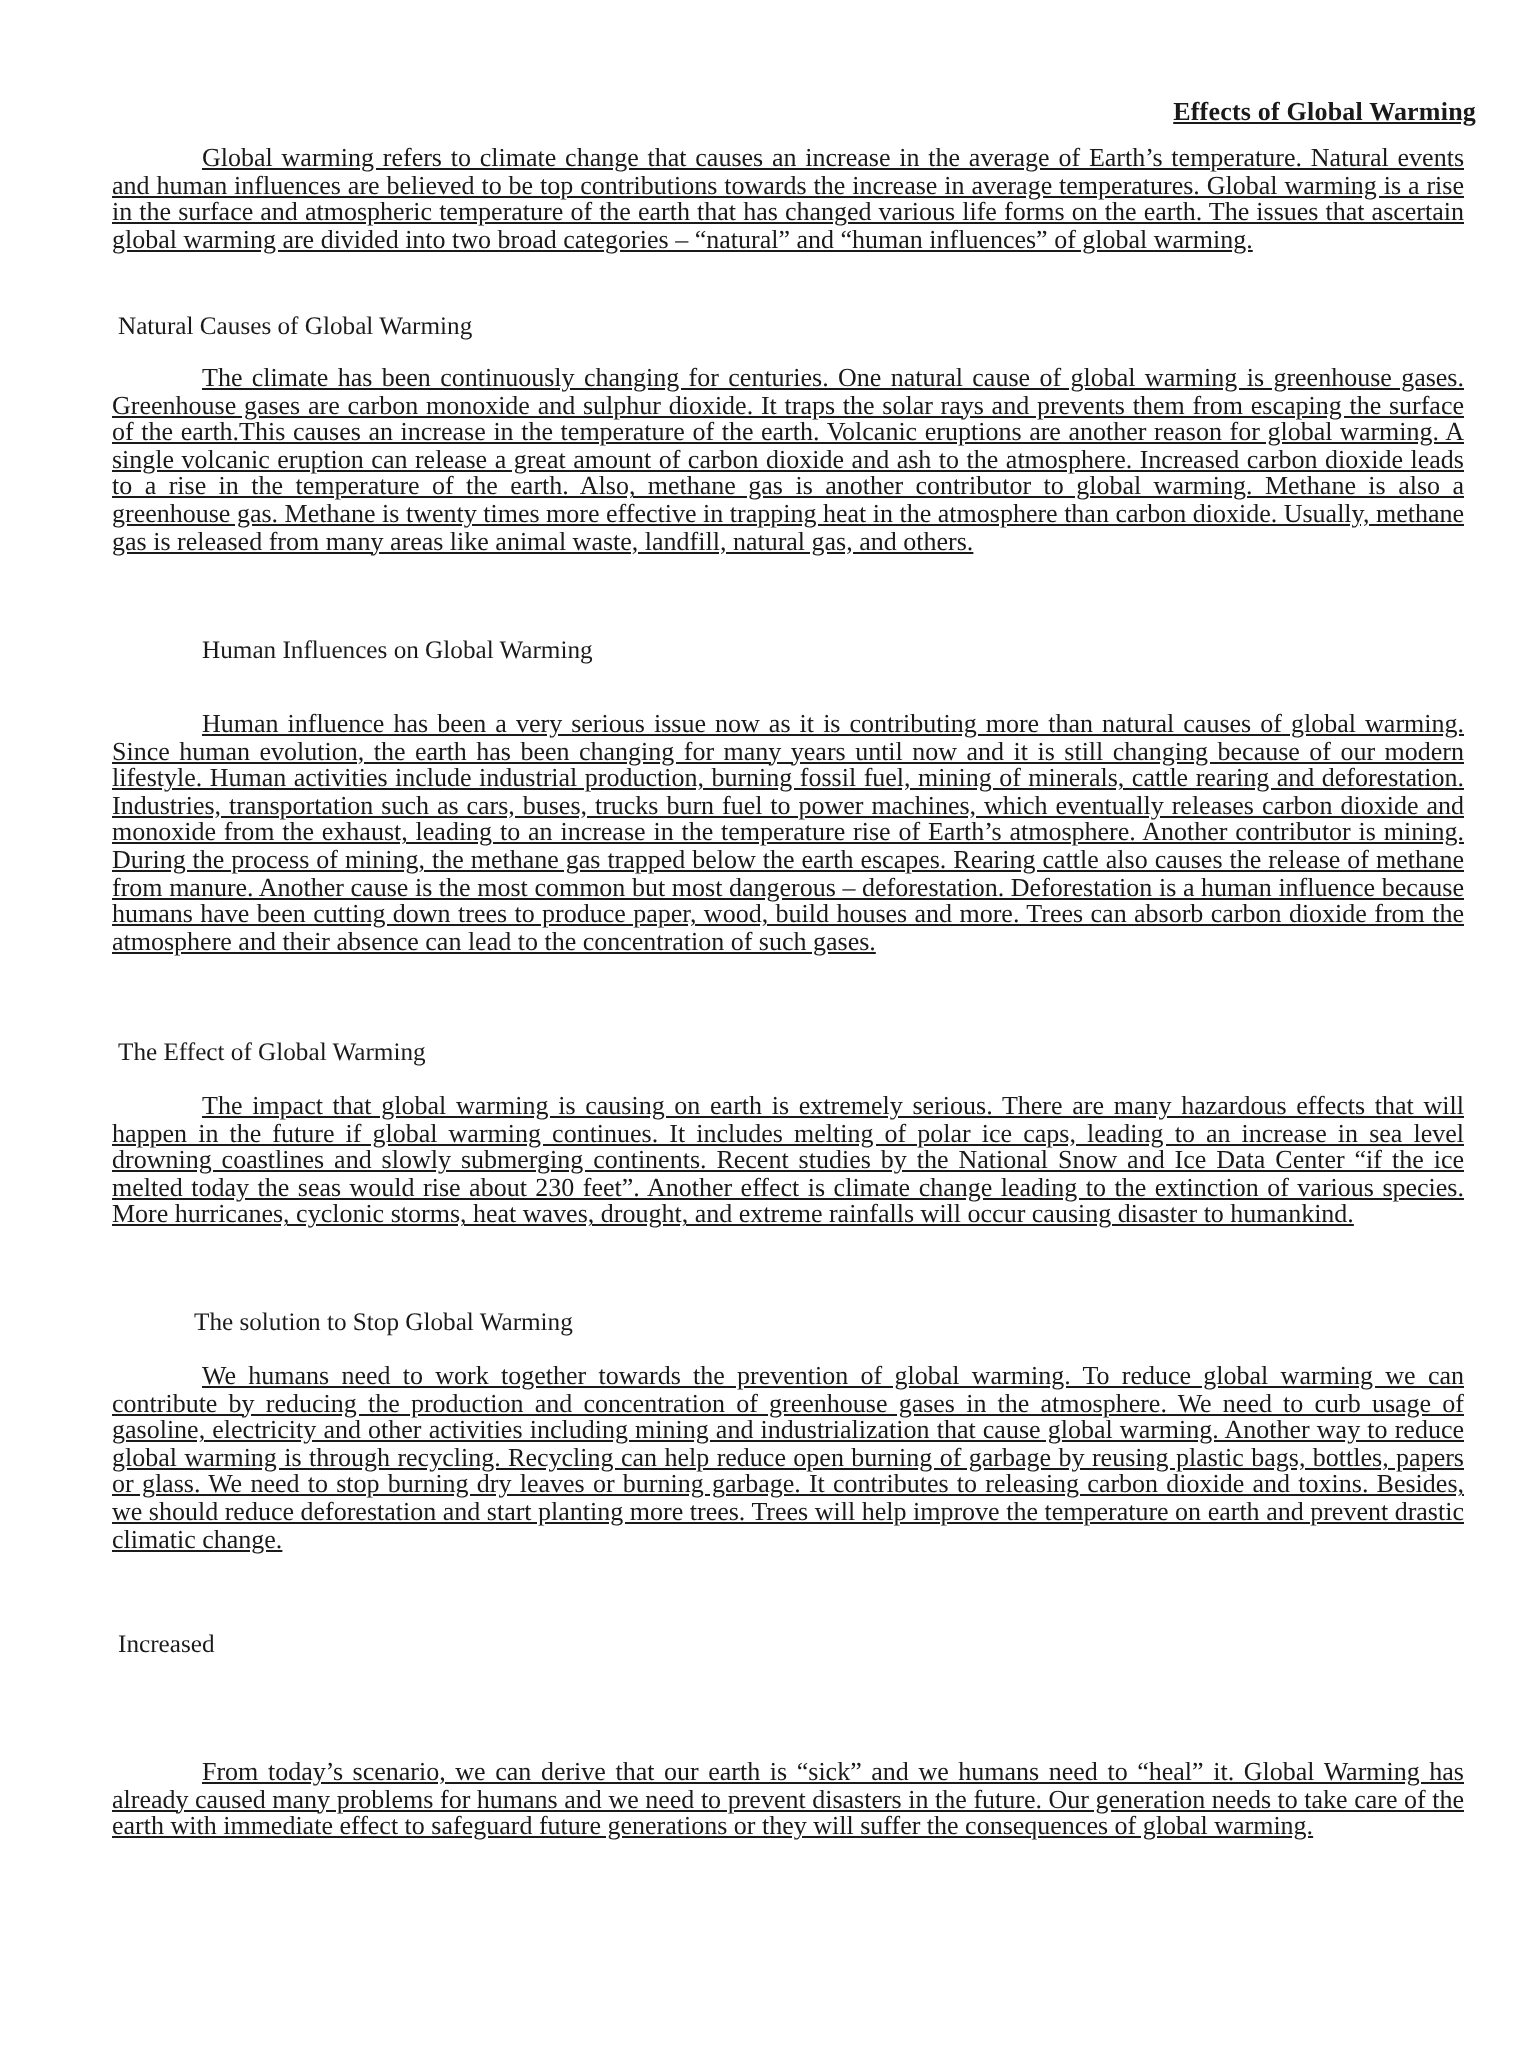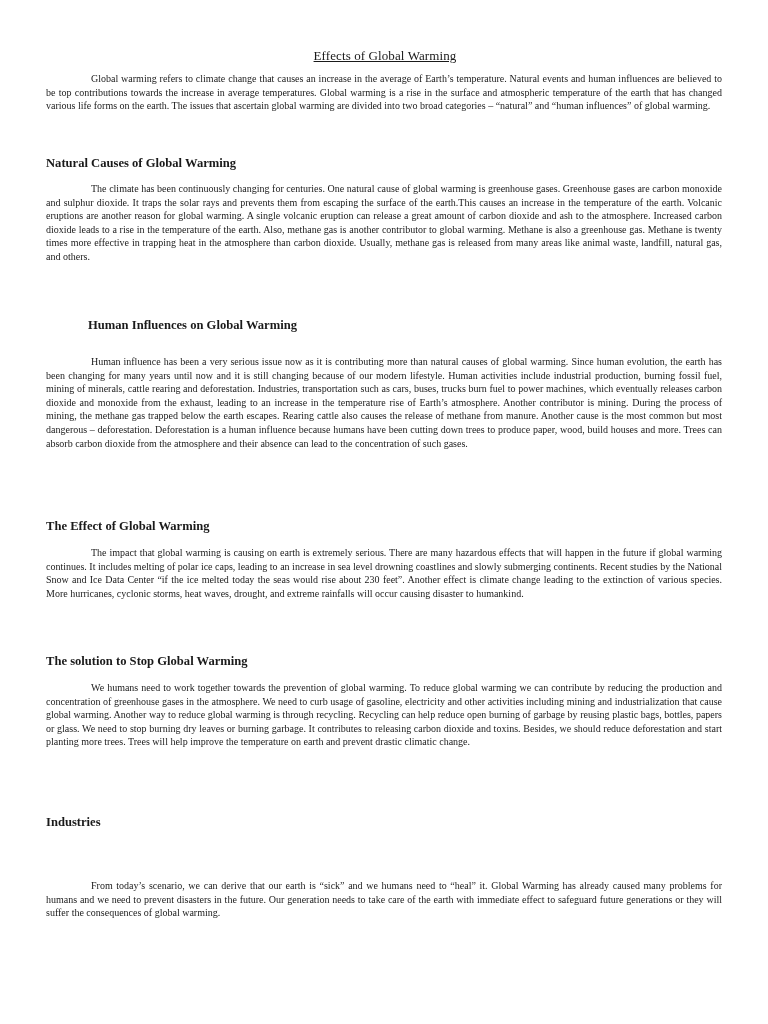--- a/index.html
+++ b/index.html
@@ -17,42 +17,43 @@
   }
   .page {
     position: absolute;
     left: 46px;
     top: 0;
     width: 676px;
   }
   .title {
     position: absolute;
     top: 48px;
-    left: 1px;
+    left: 16px;
     width: 676px;
-    text-align: center;
-    font-weight: normal;
+    text-align: right;
+    font-weight: bold;
     font-size: 13px;
     text-decoration: underline;
     letter-spacing: 0.1px;
   }
   .para {
     position: absolute;
-    left: 0;
+    left: 10px;
     width: 676px;
-    font-size: 10px;
+    font-size: 13px;
     line-height: 13.6px;
     text-align: justify;
     text-indent: 45px;
     margin: 0;
+    text-decoration: underline;
   }
   .heading {
     position: absolute;
-    left: 0;
-    font-weight: bold;
+    left: 13px;
+    font-weight: normal;
     font-size: 12.6px;
     margin: 0;
   }
 </style>
 </head>
 <body>
 
 <div class="page">
   <div class="title">Effects of Global Warming</div>
 
@@ -60,18 +61,18 @@
 
   <h3 class="heading" style="top:156px;">Natural Causes of Global Warming</h3>
   <p class="para" style="top:182px;">The climate has been continuously changing for centuries. One natural cause of global warming is greenhouse gases. Greenhouse gases are carbon monoxide and sulphur dioxide. It traps the solar rays and prevents them from escaping the surface of the earth.This causes an increase in the temperature of the earth. Volcanic eruptions are another reason for global warming. A single volcanic eruption can release a great amount of carbon dioxide and ash to the atmosphere. Increased carbon dioxide leads to a rise in the temperature of the earth. Also, methane gas is another contributor to global warming. Methane is also a greenhouse gas. Methane is twenty times more effective in trapping heat in the atmosphere than carbon dioxide. Usually, methane gas is released from many areas like animal waste, landfill, natural gas, and others.</p>
 
   <h3 class="heading" style="top:318px;margin-left:42px;">Human Influences on Global Warming</h3>
   <p class="para" style="top:355px;">Human influence has been a very serious issue now as it is contributing more than natural causes of global warming. Since human evolution, the earth has been changing for many years until now and it is still changing because of our modern lifestyle. Human activities include industrial production, burning fossil fuel, mining of minerals, cattle rearing and deforestation. Industries, transportation such as cars, buses, trucks burn fuel to power machines, which eventually releases carbon dioxide and monoxide from the exhaust, leading to an increase in the temperature rise of Earth’s atmosphere. Another contributor is mining. During the process of mining, the methane gas trapped below the earth escapes. Rearing cattle also causes the release of methane from manure. Another cause is the most common but most dangerous – deforestation. Deforestation is a human influence because humans have been cutting down trees to produce paper, wood, build houses and more. Trees can absorb carbon dioxide from the atmosphere and their absence can lead to the concentration of such gases.</p>
 
   <h3 class="heading" style="top:519px;">The Effect of Global Warming</h3>
   <p class="para" style="top:546px;">The impact that global warming is causing on earth is extremely serious. There are many hazardous effects that will happen in the future if global warming continues. It includes melting of polar ice caps, leading to an increase in sea level drowning coastlines and slowly submerging continents. Recent studies by the National Snow and Ice Data Center “if the ice melted today the seas would rise about 230 feet”. Another effect is climate change leading to the extinction of various species. More hurricanes, cyclonic storms, heat waves, drought, and extreme rainfalls will occur causing disaster to humankind.</p>
 
-  <h3 class="heading" style="top:654px;">The solution to Stop Global Warming</h3>
+  <h3 class="heading" style="top:654px;margin-left:38px;">The solution to Stop Global Warming</h3>
   <p class="para" style="top:681px;">We humans need to work together towards the prevention of global warming. To reduce global warming we can contribute by reducing the production and concentration of greenhouse gases in the atmosphere. We need to curb usage of gasoline, electricity and other activities including mining and industrialization that cause global warming. Another way to reduce global warming is through recycling. Recycling can help reduce open burning of garbage by reusing plastic bags, bottles, papers or glass. We need to stop burning dry leaves or burning garbage. It contributes to releasing carbon dioxide and toxins. Besides, we should reduce deforestation and start planting more trees. Trees will help improve the temperature on earth and prevent drastic climatic change.</p>
 
-  <h3 class="heading" style="top:815px;">Industries</h3>
+  <h3 class="heading" style="top:815px;">Increased</h3>
   <p class="para" style="top:841px;margin-top:38px;">From today’s scenario, we can derive that our earth is “sick” and we humans need to “heal” it. Global Warming has already caused many problems for humans and we need to prevent disasters in the future. Our generation needs to take care of the earth with immediate effect to safeguard future generations or they will suffer the consequences of global warming.</p>
 </div>
 
 </body></html>

